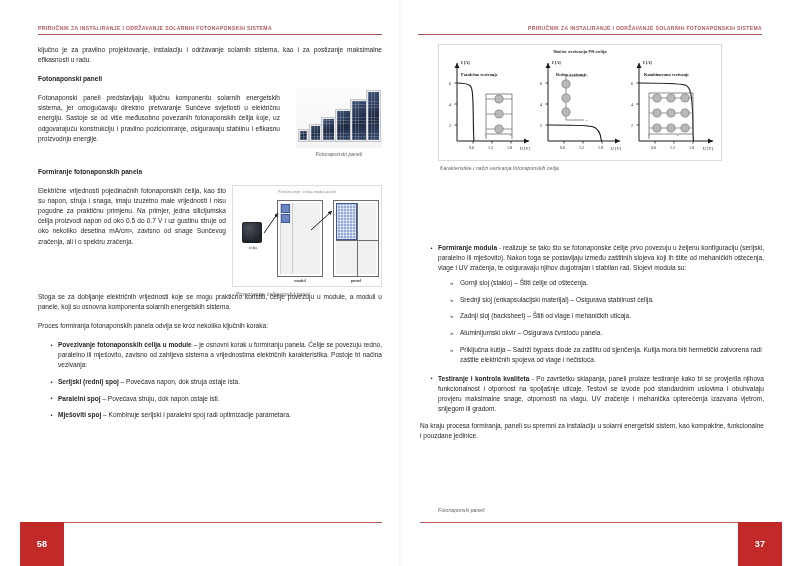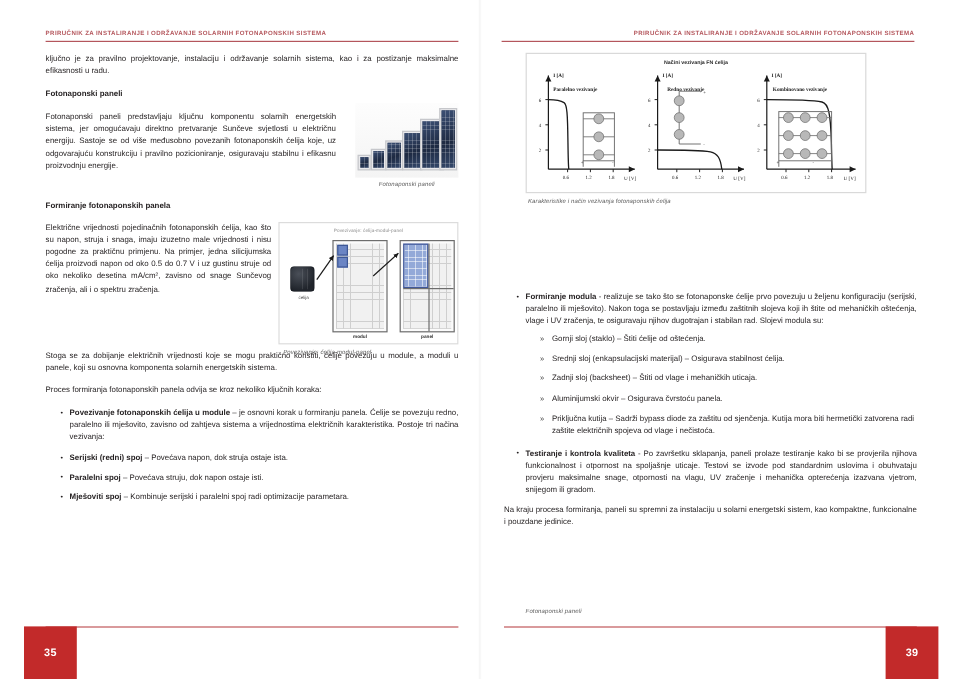--- a/index.html
+++ b/index.html
@@ -268,21 +268,21 @@
         <li>
           <b>Paralelni spoj</b><span> – Povećava struju, dok napon ostaje isti.</span>
         </li>
         <li>
           <b>Mješoviti spoj</b><span> – Kombinuje serijski i paralelni spoj radi optimizacije parametara.</span>
         </li>
       </ul>
     </div>
 
     <div class="foot-rule"></div>
-    <div class="folio">35</div>
+    <div class="folio">58</div>
   </div>
 
   <div class="page right">
 
     <div class="rh">
       <div class="rh-text">PRIRUČNIK ZA INSTALIRANJE I ODRŽAVANJE SOLARNIH FOTONAPONSKIH SISTEMA</div>
       <div class="rh-rule"></div>
     </div>
 
     <div class="iv-fig">
@@ -443,17 +443,17 @@
         <li style="margin-top:9px;">
           <b>Testiranje i kontrola kvaliteta</b><span> - Po završetku sklapanja, paneli prolaze testiranje kako bi se provjerila njihova funkcionalnost i otpornost na spoljašnje uticaje. Testovi se izvode pod standardnim uslovima i obuhvataju provjeru maksimalne snage, otpornosti na vlagu, UV zračenje i mehanička opterećenja izazvana vjetrom, snijegom ili gradom.</span>
         </li>
       </ul>
       <p class="body just" style="margin-top:7px;">Na kraju procesa formiranja, paneli su spremni za instalaciju u solarni energetski sistem, kao kompaktne, funkcionalne i pouzdane jedinice.</p>
     </div>
 
     <div class="cap bot-cap">Fotonaponski paneli</div>
 
     <div class="foot-rule"></div>
-    <div class="folio">39</div>
+    <div class="folio">37</div>
   </div>
 
   <div class="gutter"></div>
 </div>
 
 </body></html>

